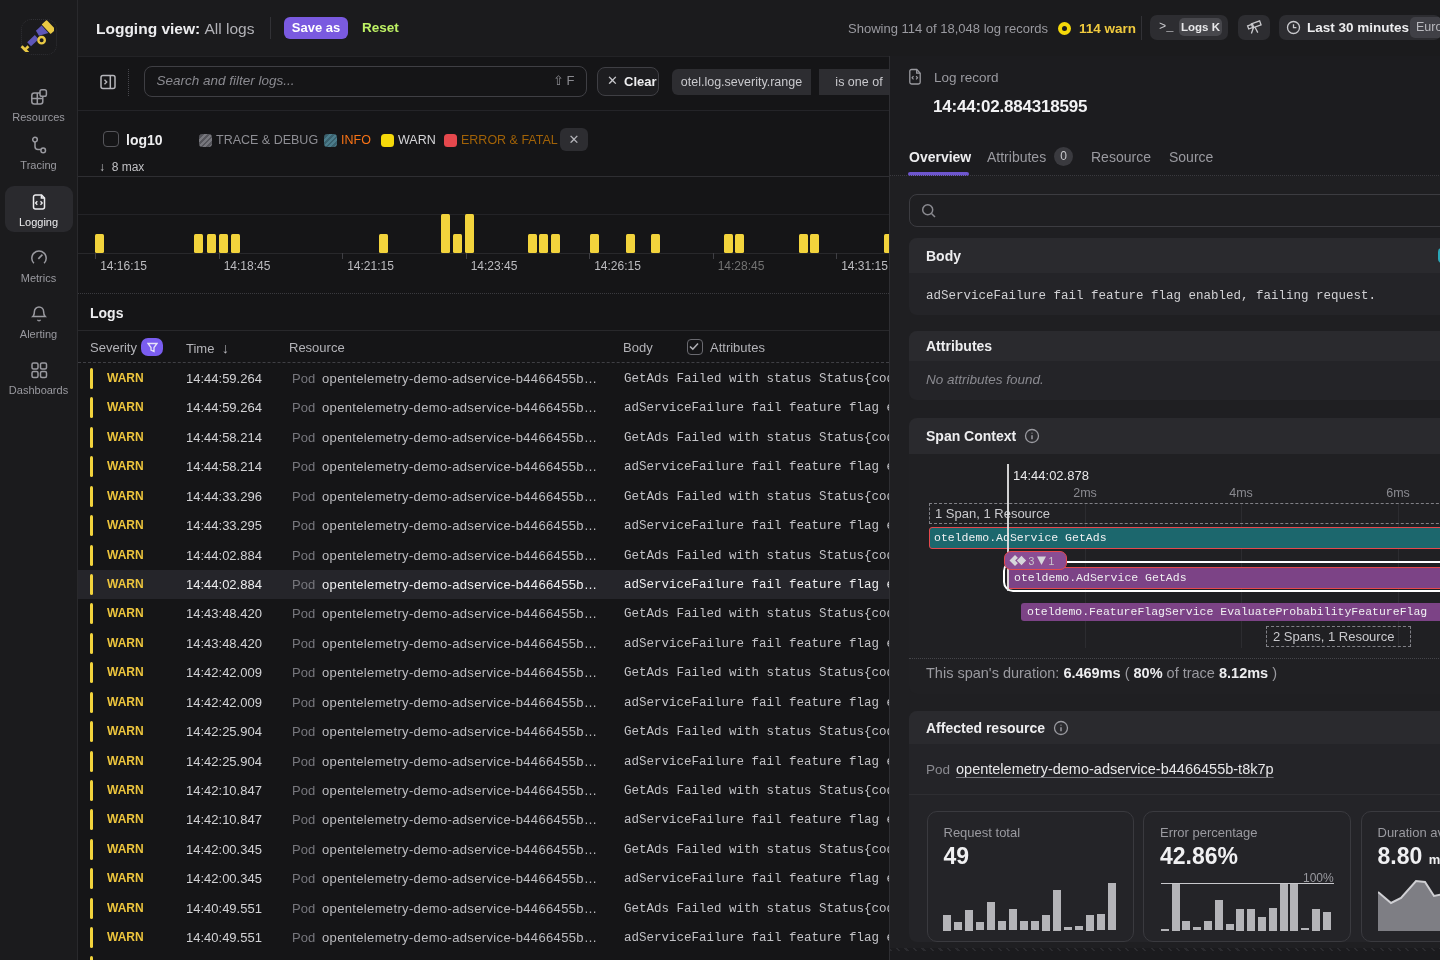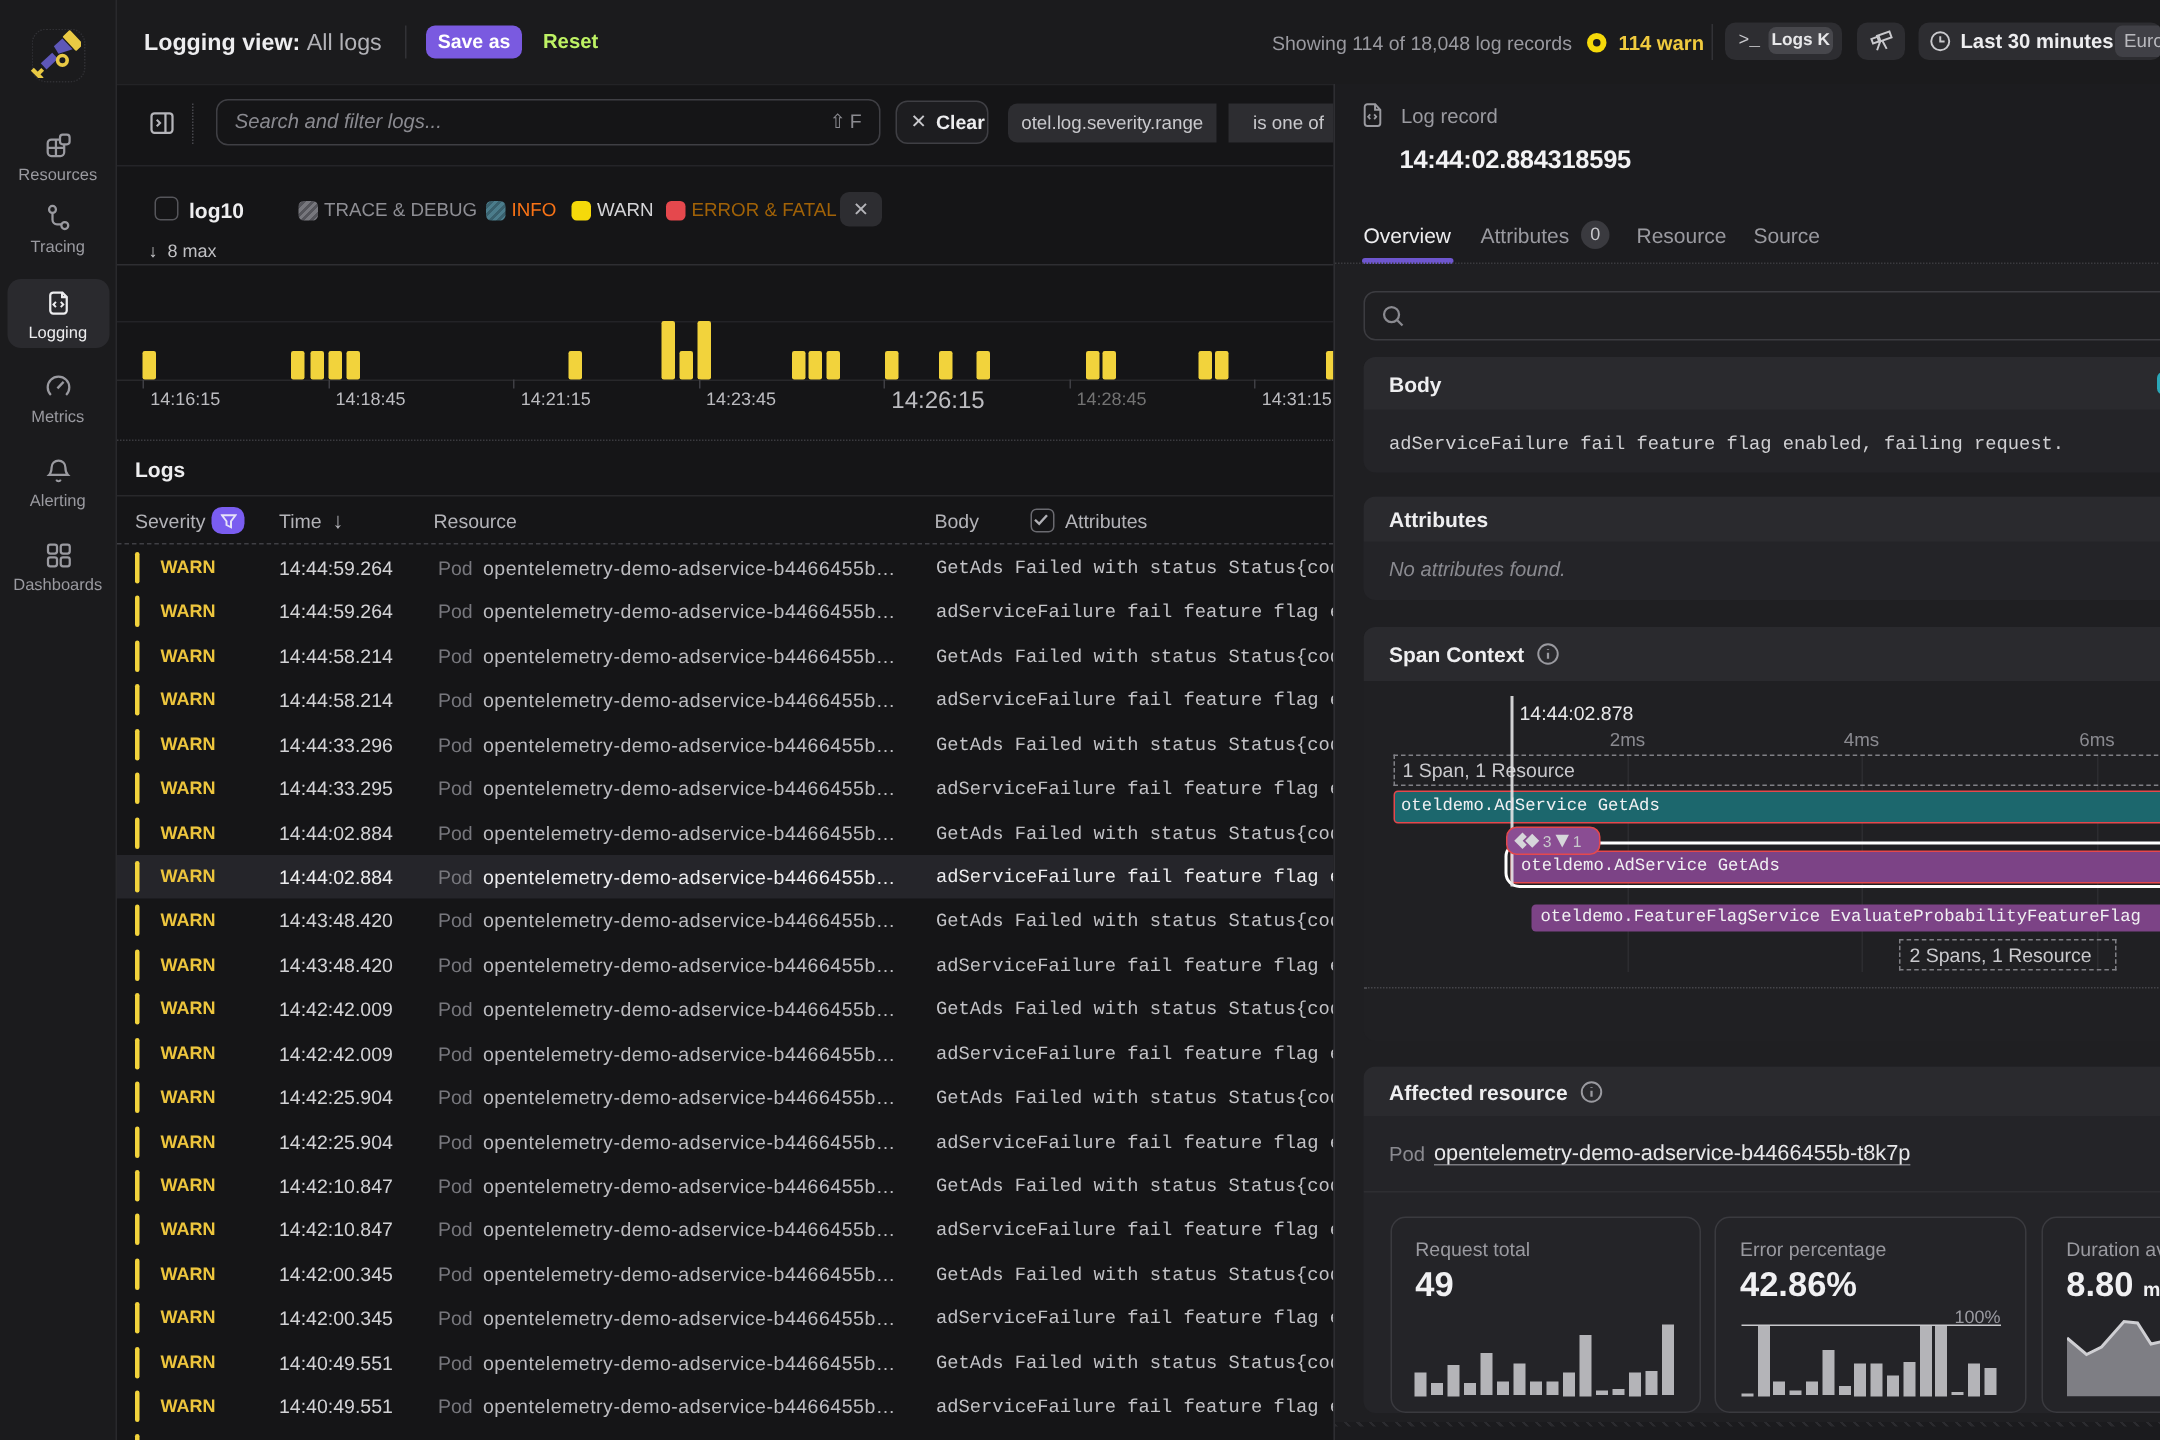--- a/index.html
+++ b/index.html
@@ -179,21 +179,21 @@
   <div id="ticks">
   <div class="abs" style="left:17.2px;top:196px;width:1px;height:6px;background:#3f3f44"></div>
   <div class="abs" style="left:22.2px;top:202px;font-size:12px;color:#bcbcc0">14:16:15</div>
   <div class="abs" style="left:140.7px;top:196px;width:1px;height:6px;background:#3f3f44"></div>
   <div class="abs" style="left:145.7px;top:202px;font-size:12px;color:#bcbcc0">14:18:45</div>
   <div class="abs" style="left:264.2px;top:196px;width:1px;height:6px;background:#3f3f44"></div>
   <div class="abs" style="left:269.2px;top:202px;font-size:12px;color:#bcbcc0">14:21:15</div>
   <div class="abs" style="left:387.7px;top:196px;width:1px;height:6px;background:#3f3f44"></div>
   <div class="abs" style="left:392.7px;top:202px;font-size:12px;color:#bcbcc0">14:23:45</div>
   <div class="abs" style="left:511.2px;top:196px;width:1px;height:6px;background:#3f3f44"></div>
-  <div class="abs" style="left:516.2px;top:202px;font-size:16px;color:#bcbcc0">14:26:15</div>
+  <div class="abs" style="left:516.2px;top:202px;font-size:12px;color:#bcbcc0">14:26:15</div>
   <div class="abs" style="left:634.7px;top:196px;width:1px;height:6px;background:#3f3f44"></div>
   <div class="abs" style="left:639.7px;top:202px;font-size:12px;color:#737373">14:28:45</div>
   <div class="abs" style="left:758.2px;top:196px;width:1px;height:6px;background:#3f3f44"></div>
   <div class="abs" style="left:763.2px;top:202px;font-size:12px;color:#bcbcc0">14:31:15</div>
   </div>
 
   <div class="abs" style="left:0;top:236px;width:811px;border-top:1px dotted #3a3a3f"></div>
   <div class="abs" style="left:12px;top:248px;font-size:14px;font-weight:bold;color:#ededef">Logs</div>
   <div class="abs" style="left:0;top:273px;width:811px;height:1px;background:#28282b"></div>
   <div class="abs" style="left:12px;top:283px;font-size:13px;color:#b3b3b8">Severity</div>
@@ -386,21 +386,21 @@
 <div id="panel">
   <div class="abs" style="left:0;top:0;width:551px;height:120px;background:#1c1c1f"></div>
   <svg class="abs" style="left:17px;top:12px" width="16" height="18" viewBox="0 0 16 18" fill="none" stroke="#9a9aa0" stroke-width="1.3">
     <path d="M9.8 1.5 H4.6 a1.8 1.8 0 0 0 -1.8 1.8 v10.9 a1.8 1.8 0 0 0 1.8 1.8 h6.8 a1.8 1.8 0 0 0 1.8 -1.8 V5.2 z"></path>
     <path d="M9.7 1.7 V5.2 h3.4"></path>
     <path d="M6.5 8.2 L5.1 9.8 l1.4 1.6 M9.1 8.2 L10.5 9.8 L9.1 11.4" stroke-width="1.2"></path>
   </svg>
   <div class="abs" style="left:44px;top:14px;font-size:13.5px;color:#9a9aa0">Log record</div>
   <div class="abs" style="left:43px;top:41px;font-size:17px;font-weight:bold;color:#f2f2f4;letter-spacing:-0.2px">14:44:02.884318595</div>
 
-  <div class="abs" style="left:19px;top:93px;font-size:14px;font-weight:normal;color:#ededef">Overview</div>
+  <div class="abs" style="left:19px;top:93px;font-size:14px;font-weight:bold;color:#ededef">Overview</div>
   <div class="abs" style="left:97px;top:93px;font-size:14px;color:#9a9aa0">Attributes</div>
   <div class="abs" style="left:164px;top:91px;width:19px;height:19px;background:#3a3a3f;border-radius:50%;color:#c8c8cc;font-size:12px;text-align:center;line-height:19px;">0</div>
   <div class="abs" style="left:201px;top:93px;font-size:14px;color:#9a9aa0">Resource</div>
   <div class="abs" style="left:279px;top:93px;font-size:14px;color:#9a9aa0">Source</div>
   <div class="abs" style="left:18px;top:116px;width:61px;height:3.5px;background:#6e56cf;border-radius:2px"></div>
   <div class="abs" style="left:0;top:119px;width:551px;border-top:1px dotted #3a3a3f"></div>
 
   <div class="abs" style="left:19px;top:138px;width:545px;height:33px;border:1px solid #3c3c41;border-radius:8px;">
     <svg class="abs" style="left:11px;top:8px" width="16" height="16" viewBox="0 0 16 16" fill="none" stroke="#8a8a90" stroke-width="1.5">
       <circle cx="6.7" cy="6.7" r="5"></circle>
@@ -453,20 +453,21 @@
         <text x="39.5" y="10.5" fill="#c9c9cd" font-size="10.5" font-family="Liberation Sans">1</text>
       </svg>
     </div>
     <div class="abs" style="left:112px;top:185px;width:430px;height:18px;background:#7c4386;border-radius:3px;">
       <span class="abs mono" style="left:6px;top:2px;font-size:11.5px;color:#f0f0f2">oteldemo.FeatureFlagService EvaluateProbabilityFeatureFlag</span>
     </div>
     <div class="abs" style="left:357px;top:208px;width:145px;height:21px;border:1.5px dashed #808086;">
       <span class="abs" style="left:6px;top:2px;font-size:13px;color:#c9c9cd">2 Spans, 1 Resource</span>
     </div>
     <div class="abs" style="left:0;top:240px;width:566px;border-top:1px dotted #45454a"></div>
+    <div class="abs" style="left:17px;top:247px;font-size:14.5px;color:#9a9aa0">This span's duration: <span style="color:#ededef;font-weight:bold">6.469ms</span> ( <span style="color:#ededef;font-weight:bold">80%</span> of trace <span style="color:#ededef;font-weight:bold">8.12ms</span> )</div>
   </div>
 
   <div class="card" style="top:655px;height:231px;">
     <div class="cardhead" style="height:33px;">Affected resource&nbsp;&nbsp;
       <svg width="16" height="16" viewBox="0 0 16 16" fill="none" stroke="#9a9aa0" stroke-width="1.3">
           <circle cx="8" cy="8" r="6.5"></circle>
           <path d="M8 7.2 V11.2 M8 4.8 V5.4" stroke-width="1.5"></path>
         </svg>
     </div>
     <div class="abs" style="left:17px;top:51px;font-size:13.5px;color:#8a8a90">Pod</div>

